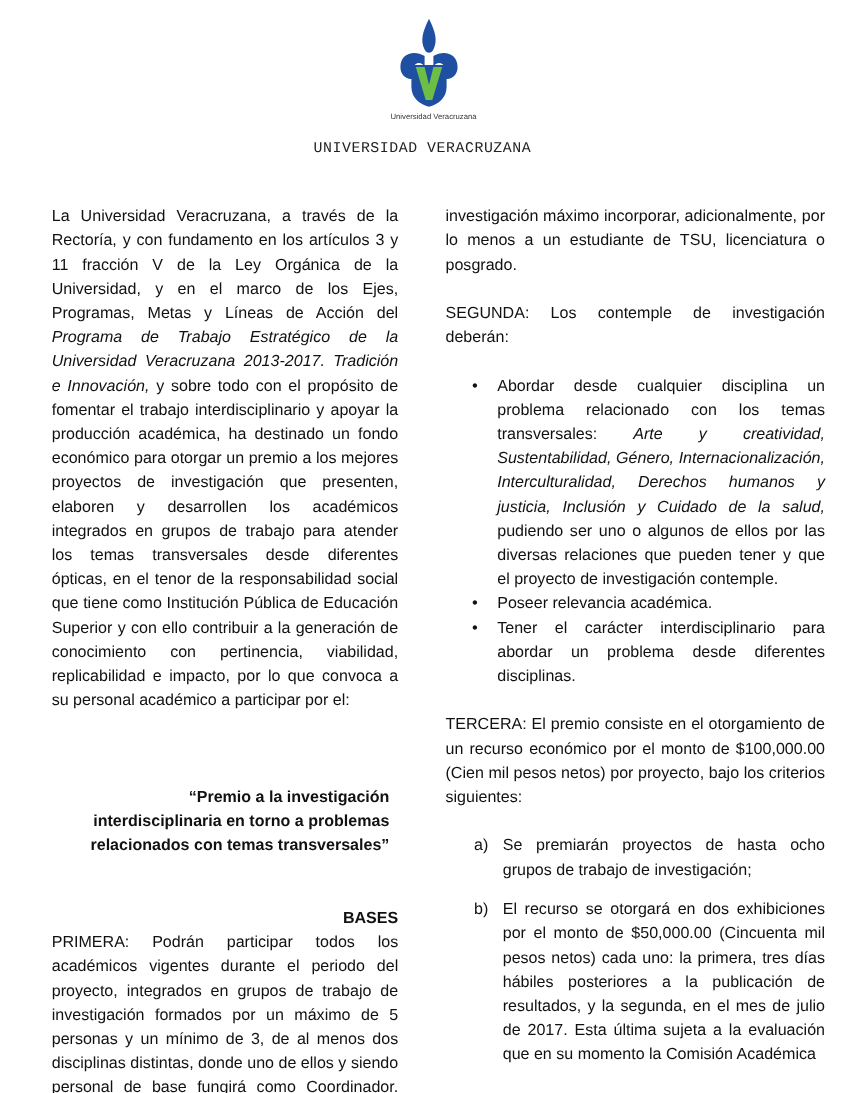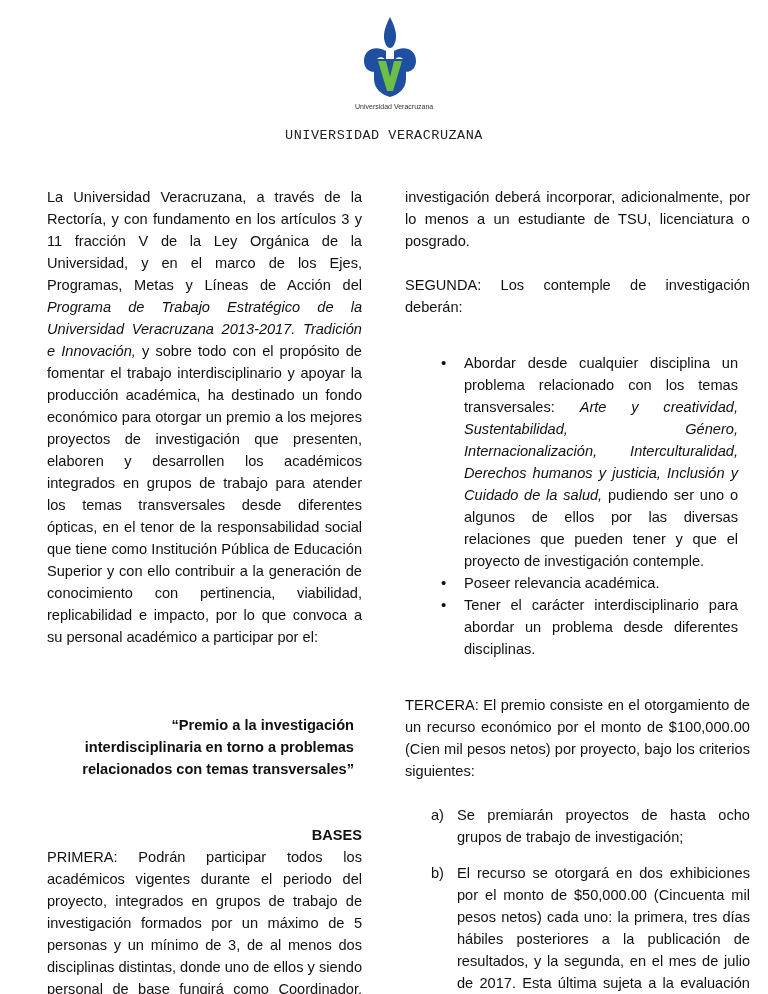--- a/index.html
+++ b/index.html
@@ -25,21 +25,21 @@
     text-align: justify;
   }
   .col-left { left: 47px; width: 315px; }
   .col-right { left: 405px; width: 345px; }
   p { margin: 0; }
   .gap { height: 22px; }
   .gap-lg { height: 44px; }
   .center { text-align: right; font-weight: bold; }
   .bold { font-weight: normal; }
   .it { font-style: italic; }
-  ul.bullets { list-style: none; margin: 12px; padding: 0; }
+  ul.bullets { list-style: none; margin: 0; padding: 0; }
   ul.bullets li { position: relative; padding-left: 47px; margin-left: 0; }
   ul.bullets li::before {
     content: "\2022"; position: absolute; left: 24px; top: 0; font-size: 15px;
   }
   ol.alpha { list-style: none; margin: 0; padding: 0; }
   ol.alpha li { position: relative; padding-left: 52px; }
   .alpha-marker { position: absolute; left: 26px; top: 0; }
 </style>
 </head>
 <body>
@@ -70,21 +70,21 @@
   <div class="gap"></div>
   <p class="center" style="padding: 0 8px;">“Premio a la investigación interdisciplinaria en torno a problemas relacionados con temas transversales”</p>
   <div class="gap-lg"></div>
   <p class="center">BASES</p>
   <p>
     <span class="bold">PRIMERA</span><span>: Podrán participar todos los académicos vigentes durante el periodo del proyecto, integrados en grupos de trabajo de investigación formados por un máximo de 5 personas y un mínimo de 3, de al menos dos disciplinas distintas, donde uno de ellos y siendo personal de base fungirá como Coordinador. Cada grupo de</span>
   </p>
 </div>
 
 <div class="col col-right">
-  <p>investigación deberá incorporar, adicionalmente, por lo menos a un estudiante de TSU, licenciatura o posgrado.</p>
+  <p>investigación máximo incorporar, adicionalmente, por lo menos a un estudiante de TSU, licenciatura o posgrado.</p>
   <div class="gap"></div>
   <p>
     <span class="bold">SEGUNDA</span><span>: Los contemple de investigación deberán:</span>
   </p>
   <div class="gap"></div>
   <ul class="bullets">
     <li>
       <span>Abordar desde cualquier disciplina un problema relacionado con los temas transversales: </span><span class="it">Arte y creatividad, Sustentabilidad, Género, Internacionalización, Interculturalidad, Derechos humanos y justicia, Inclusión y Cuidado de la salud,</span><span> pudiendo ser uno o algunos de ellos por las diversas relaciones que pueden tener y que el proyecto de investigación contemple.</span>
     </li>
     <li>

